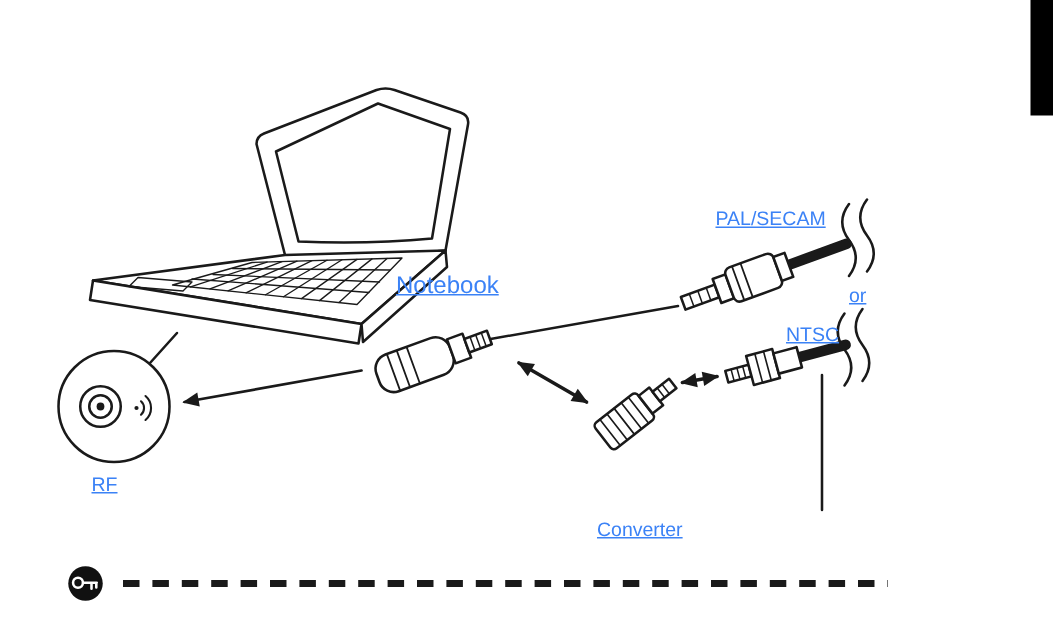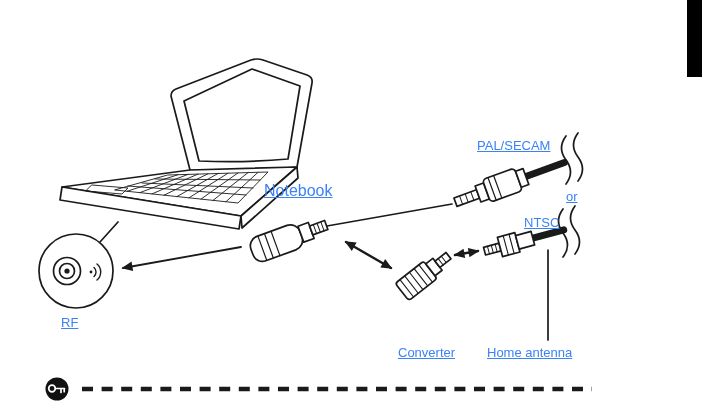--- a/index.html
+++ b/index.html
@@ -120,15 +120,14 @@
   </svg>
 
   <div class="side-tab"></div>
 
   <span class="lbl lbl-notebook" style="left:264px;top:182px;">Notebook</span>
   <span class="lbl" style="left:477px;top:139px;">PAL/SECAM</span>
   <span class="lbl" style="left:566px;top:190px;">or</span>
   <span class="lbl" style="left:524px;top:216px;">NTSC</span>
   <span class="lbl" style="left:61px;top:316px;">RF</span>
   <span class="lbl" style="left:398px;top:346px;">Converter</span>
-  <span class="lbl" style="left:487px;top:346px;">Home antenna</span>
 
 </div>
 
 </body></html>

